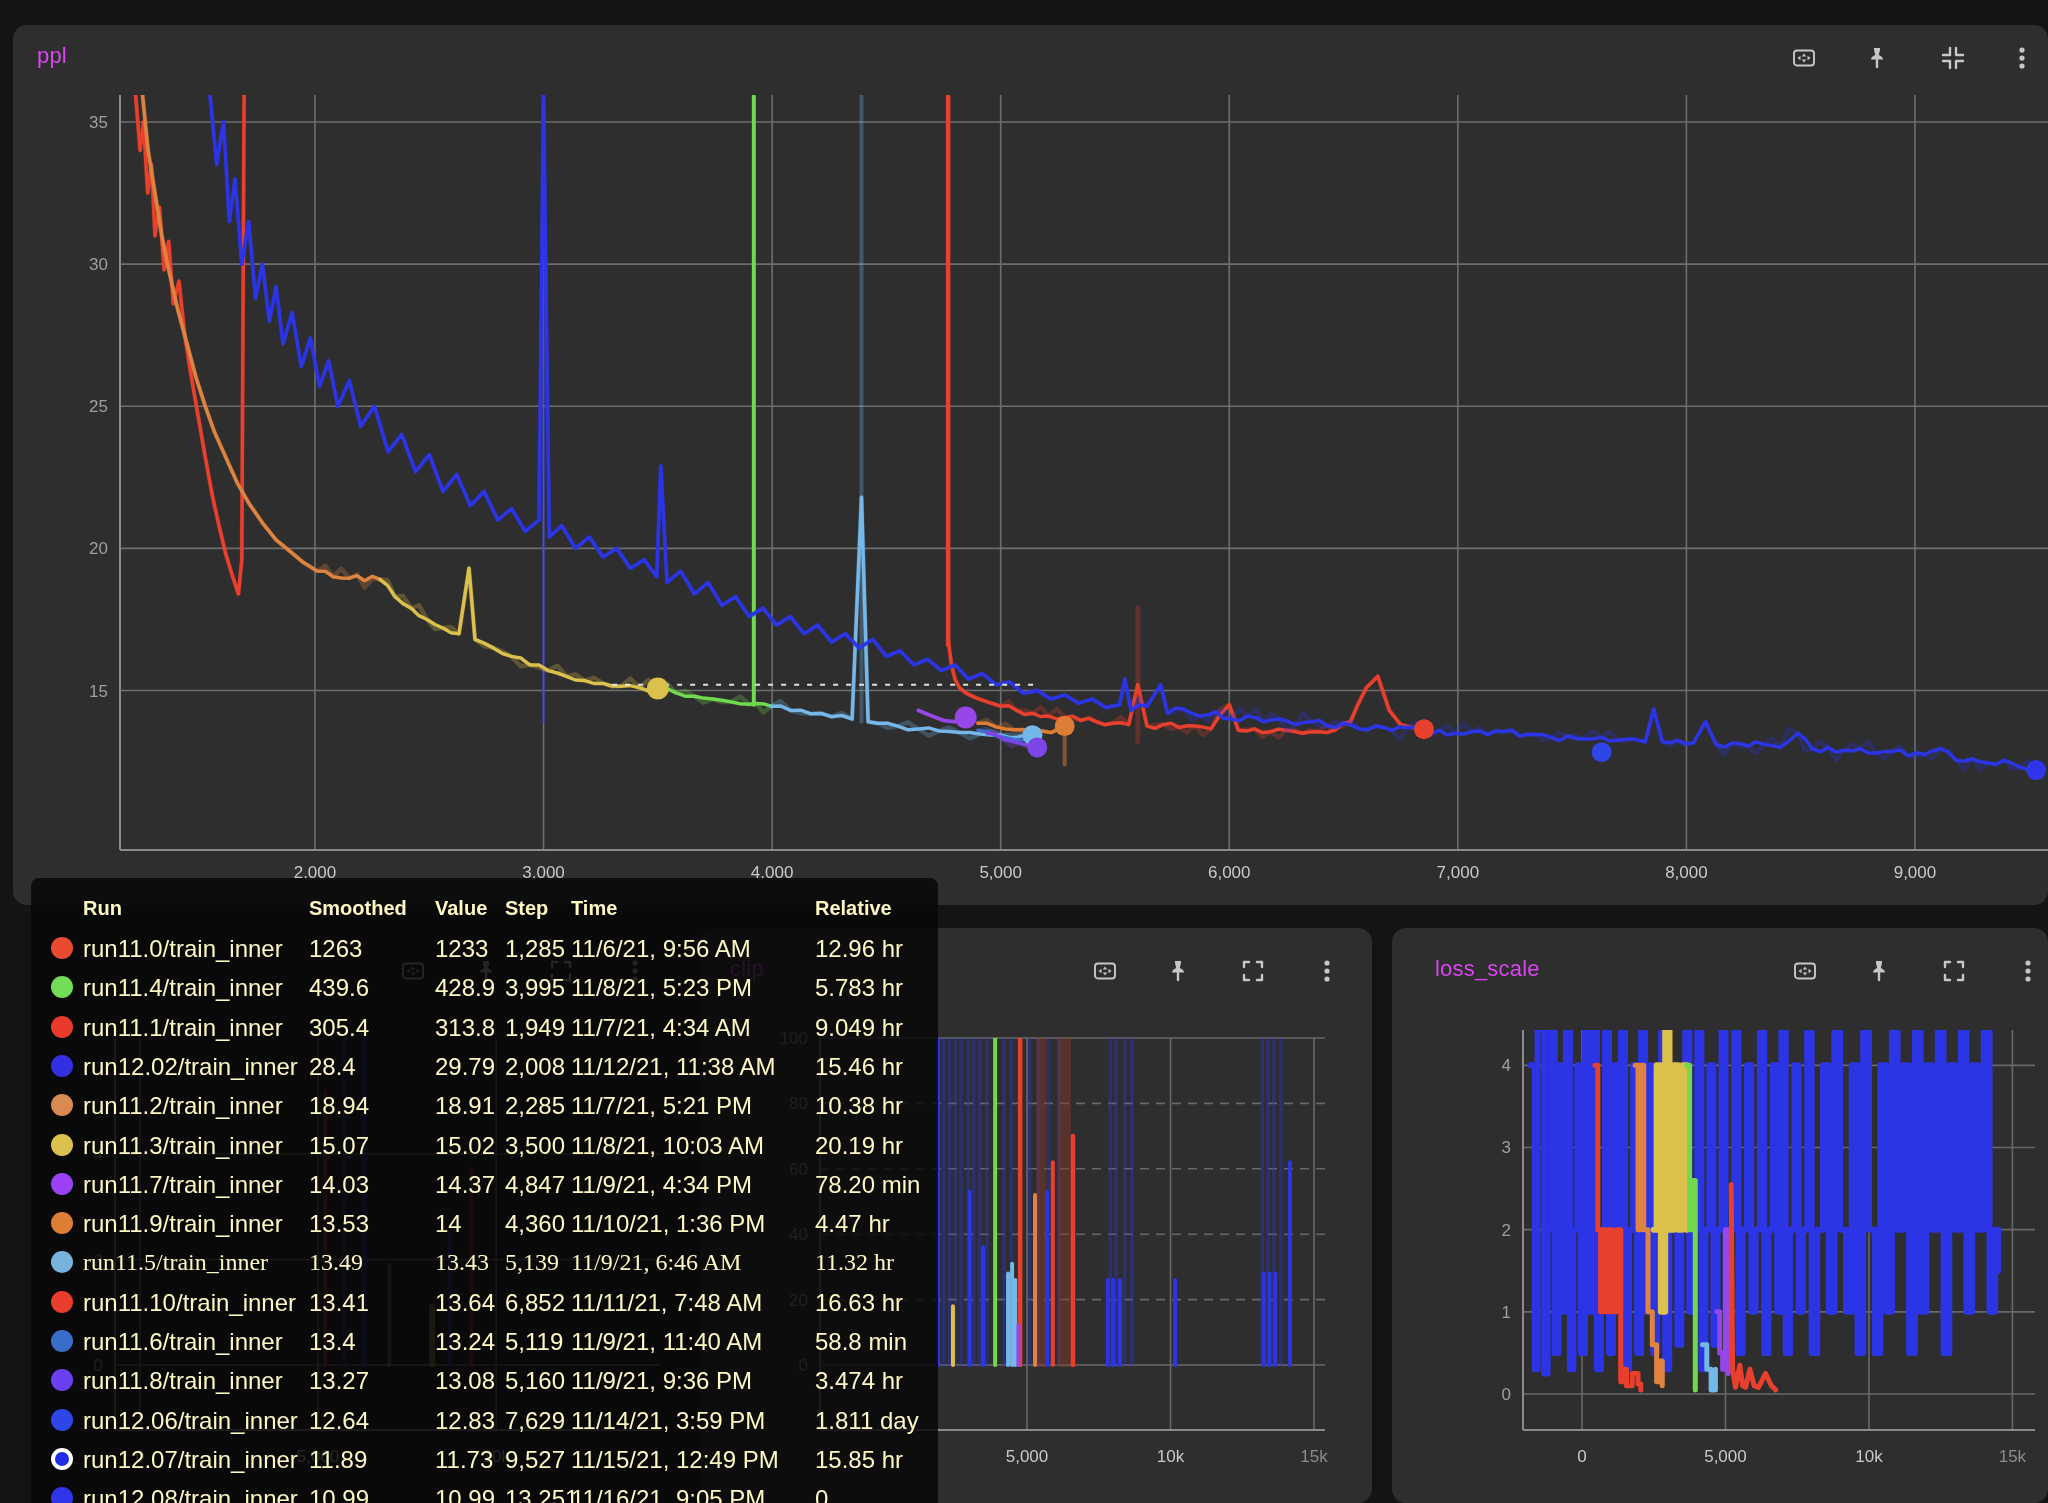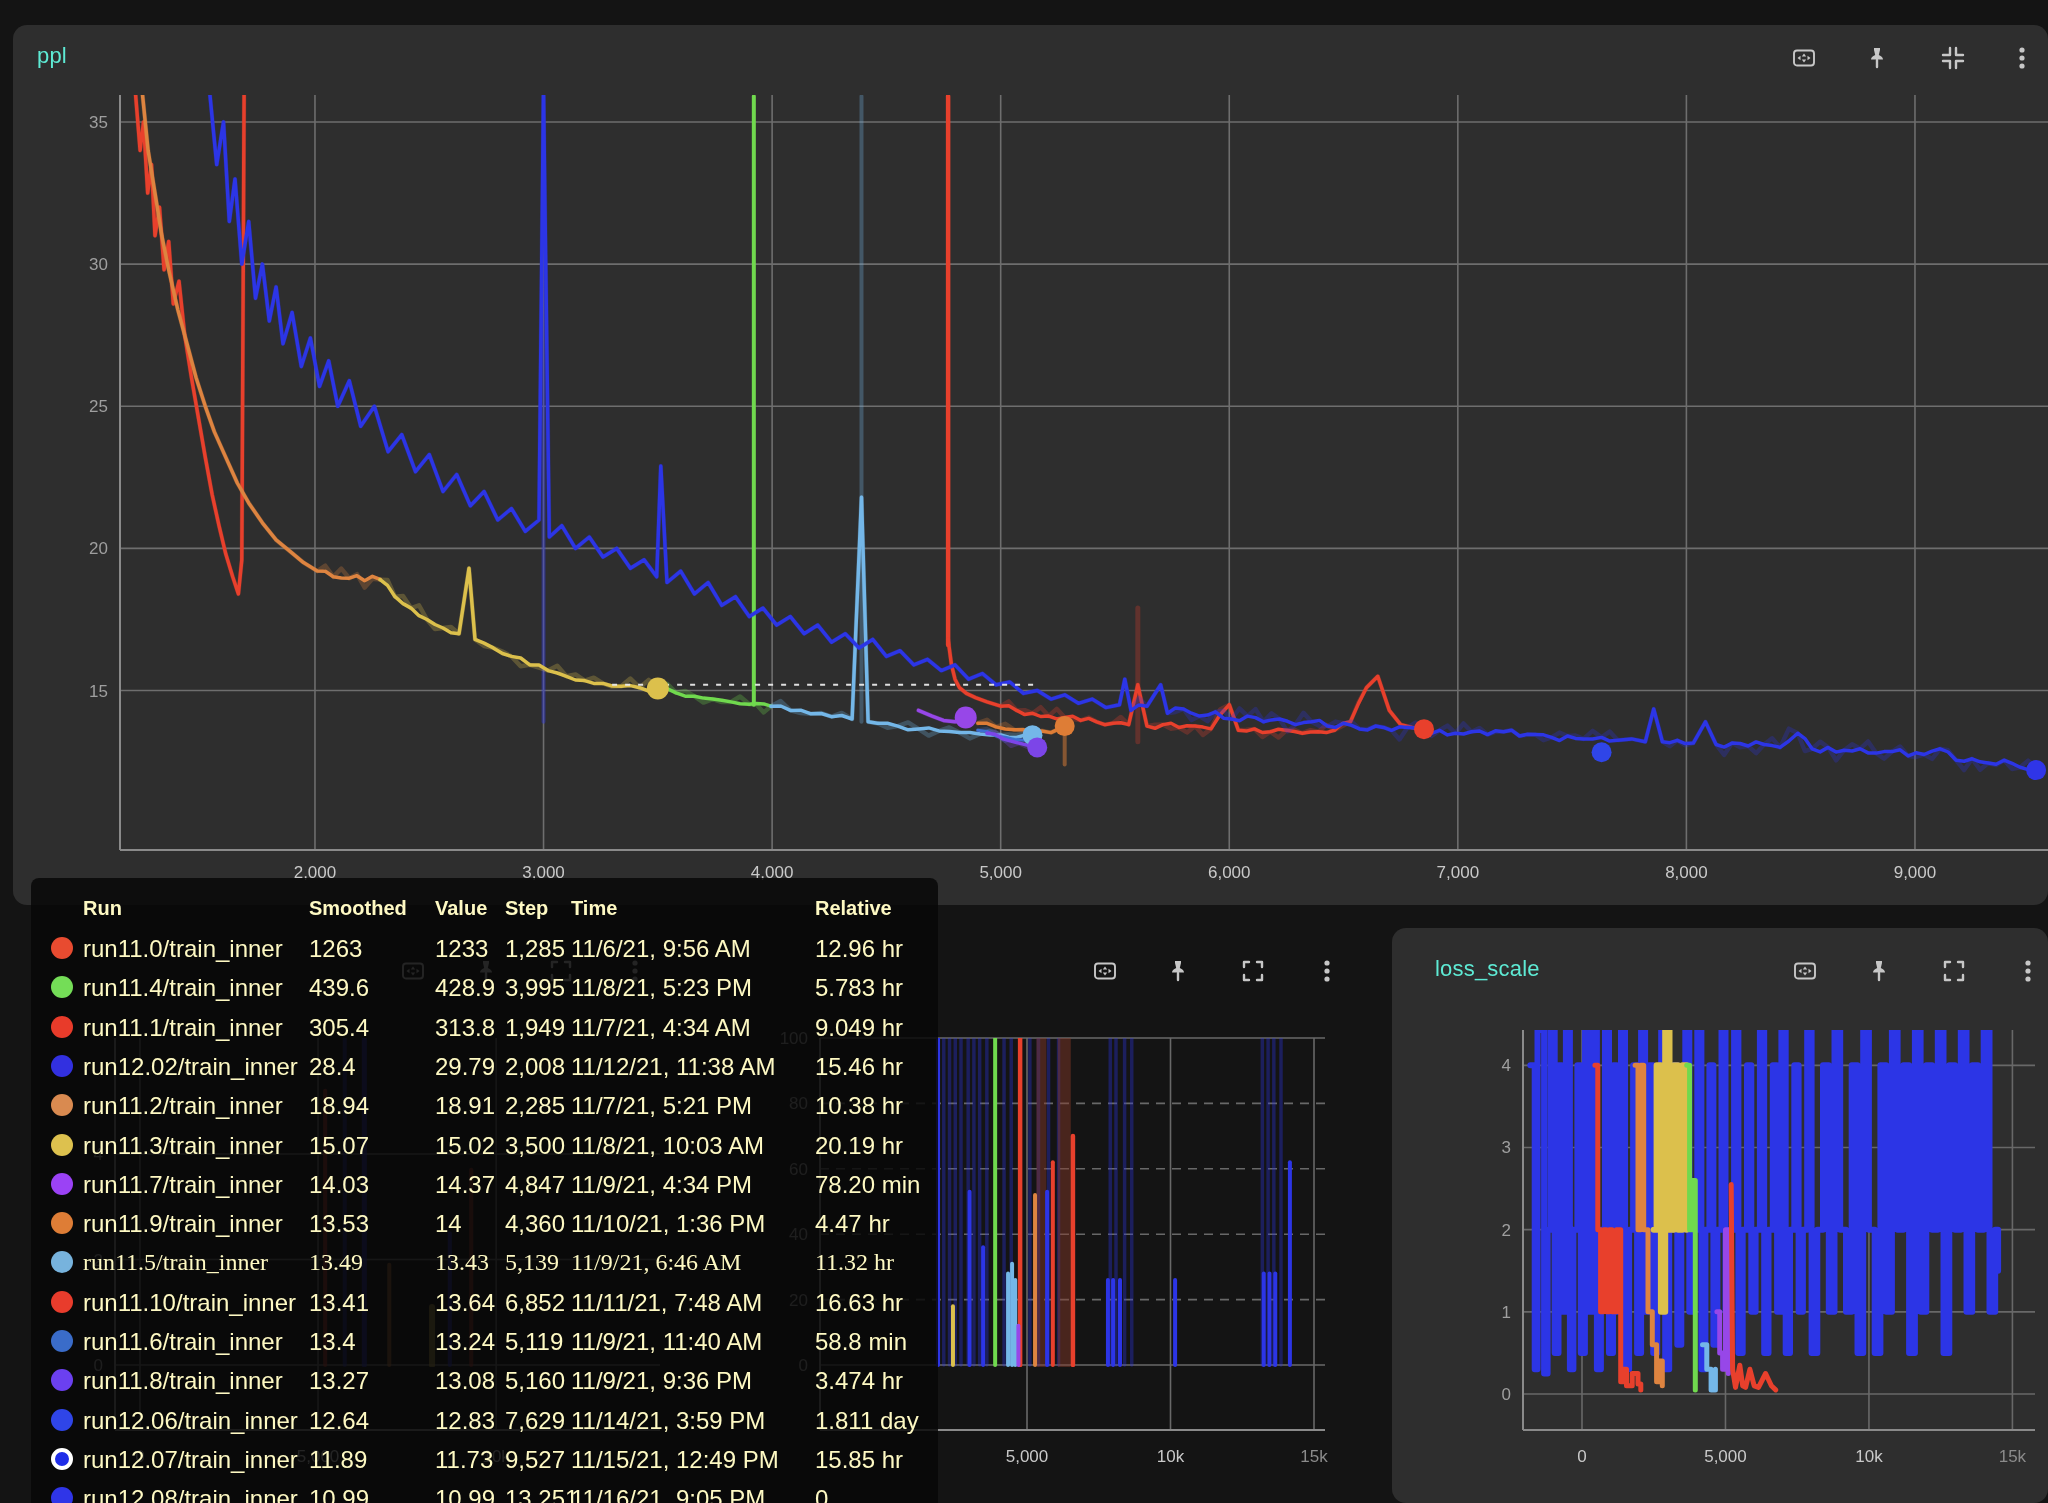--- a/index.html
+++ b/index.html
@@ -1,19 +1,19 @@
 <!DOCTYPE html>
 <html><head>
 <meta charset="utf-8">
 <style>
   html,body{margin:0;padding:0;background:#141414;width:2048px;height:1503px;overflow:hidden;
     font-family:"Liberation Sans",sans-serif;}
   #page{position:relative;width:2048px;height:1503px;background:#141414;}
   .panel{position:absolute;background:#2e2e2e;border-radius:14px;}
-  .panel-title{position:absolute;color:#5eead4;font-size:22px;letter-spacing:.2px;}
+  .panel-title{position:absolute;color:#d946ef;font-size:22px;letter-spacing:.2px;}
   .iconbtn{position:absolute;width:30px;height:30px;display:flex;align-items:center;justify-content:center;cursor:pointer;}
   .iconbtn svg{stroke:#c7c7c7;fill:none;stroke-width:1.9;stroke-linecap:round;stroke-linejoin:round;}
   .iconbtn svg .fill{fill:#c7c7c7;stroke:none;}
   #charts{position:absolute;left:0;top:0;z-index:5;}
   #tooltip{position:absolute;left:31px;top:878px;width:907px;height:625px;z-index:9;
     background:rgba(8,8,8,0.855);border-radius:8px 8px 0 0;overflow:hidden;color:#fef9c3;}
   .tt-header{position:absolute;top:19px;left:0;width:100%;height:26px;font-weight:bold;font-size:20px;}
   .tt-row{position:absolute;left:0;width:100%;height:30px;font-size:24px;}
   .tt-col{position:absolute;top:0;white-space:nowrap;}
   .c-run{left:52px;} .c-smoothed{left:278px;} .c-value{left:404px;} .c-step{left:474px;}
@@ -24,20 +24,23 @@
 </head>
 <body>
 
 <div id="page">
 
   <div class="panel" style="left:13px;top:25px;width:2035px;height:880px;">
     <div class="panel-title" style="left:24px;top:18px;">ppl</div>
   </div>
 
 
+  <div class="panel" style="left:700px;top:928px;width:672px;height:575px;">
+    <div class="panel-title" style="left:30px;top:28px;">clip</div>
+  </div>
 
   <div class="panel" style="left:1392px;top:928px;width:656px;height:575px;">
     <div class="panel-title" style="left:43px;top:28px;">loss_scale</div>
   </div>
 
   <div id="iconlayer">
       <div class="iconbtn" style="left: 1789px; top: 43px;">
         <svg width="28" height="28" viewBox="0 0 28 28">
           <rect x="4" y="6.5" width="20" height="15" rx="3"></rect>
           <path class="fill" d="M14 9.5l2.2 3h-4.4z"></path>

